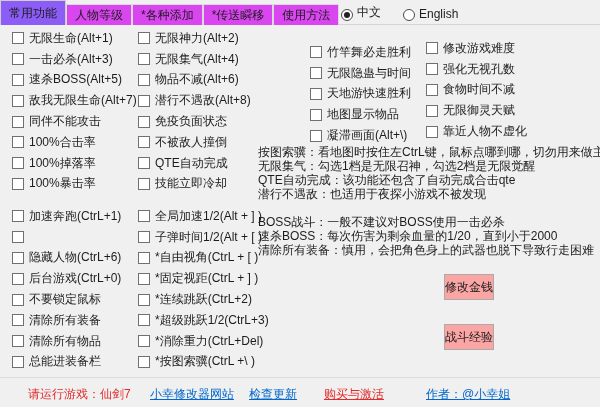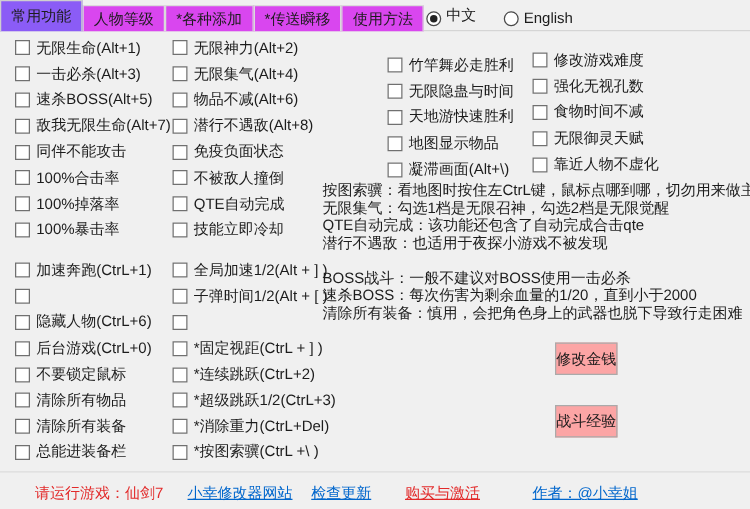--- a/index.html
+++ b/index.html
@@ -121,28 +121,28 @@
     <div class="chk">
       <span class="box"></span>
       <span>后台游戏(CtrL+0)</span>
     </div>
     <div class="chk">
       <span class="box"></span>
       <span>不要锁定鼠标</span>
     </div>
     <div class="chk">
       <span class="box"></span>
+      <span>清除所有装备</span>
+    </div>
+    <div class="chk">
+      <span class="box"></span>
       <span>清除所有物品</span>
     </div>
     <div class="chk">
       <span class="box"></span>
-      <span>清除所有装备</span>
-    </div>
-    <div class="chk">
-      <span class="box"></span>
       <span>总能进装备栏</span>
     </div>
   </div>
 <div id="col2a" class="chkcol">
     <div class="chk">
       <span class="box"></span>
       <span>无限神力(Alt+2)</span>
     </div>
     <div class="chk">
       <span class="box"></span>
@@ -177,20 +177,21 @@
     <div class="chk">
       <span class="box"></span>
       <span>全局加速1/2(Alt + ] )</span>
     </div>
     <div class="chk">
       <span class="box"></span>
       <span>子弹时间1/2(Alt + [ )</span>
     </div>
     <div class="chk">
       <span class="box"></span>
+      <span>*自由视角(CtrL + [ )</span>
     </div>
     <div class="chk">
       <span class="box"></span>
       <span>*固定视距(CtrL + ] )</span>
     </div>
     <div class="chk">
       <span class="box"></span>
       <span>*连续跳跃(CtrL+2)</span>
     </div>
     <div class="chk">

